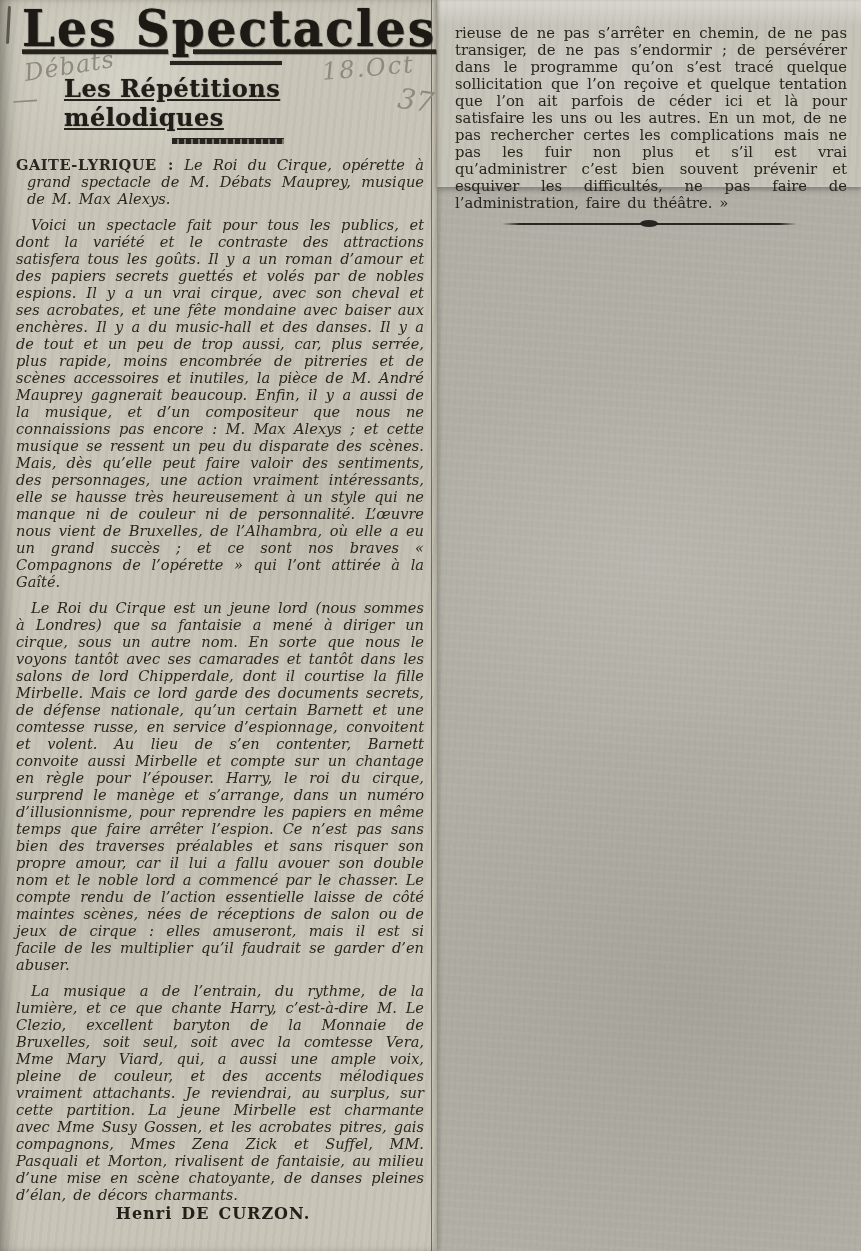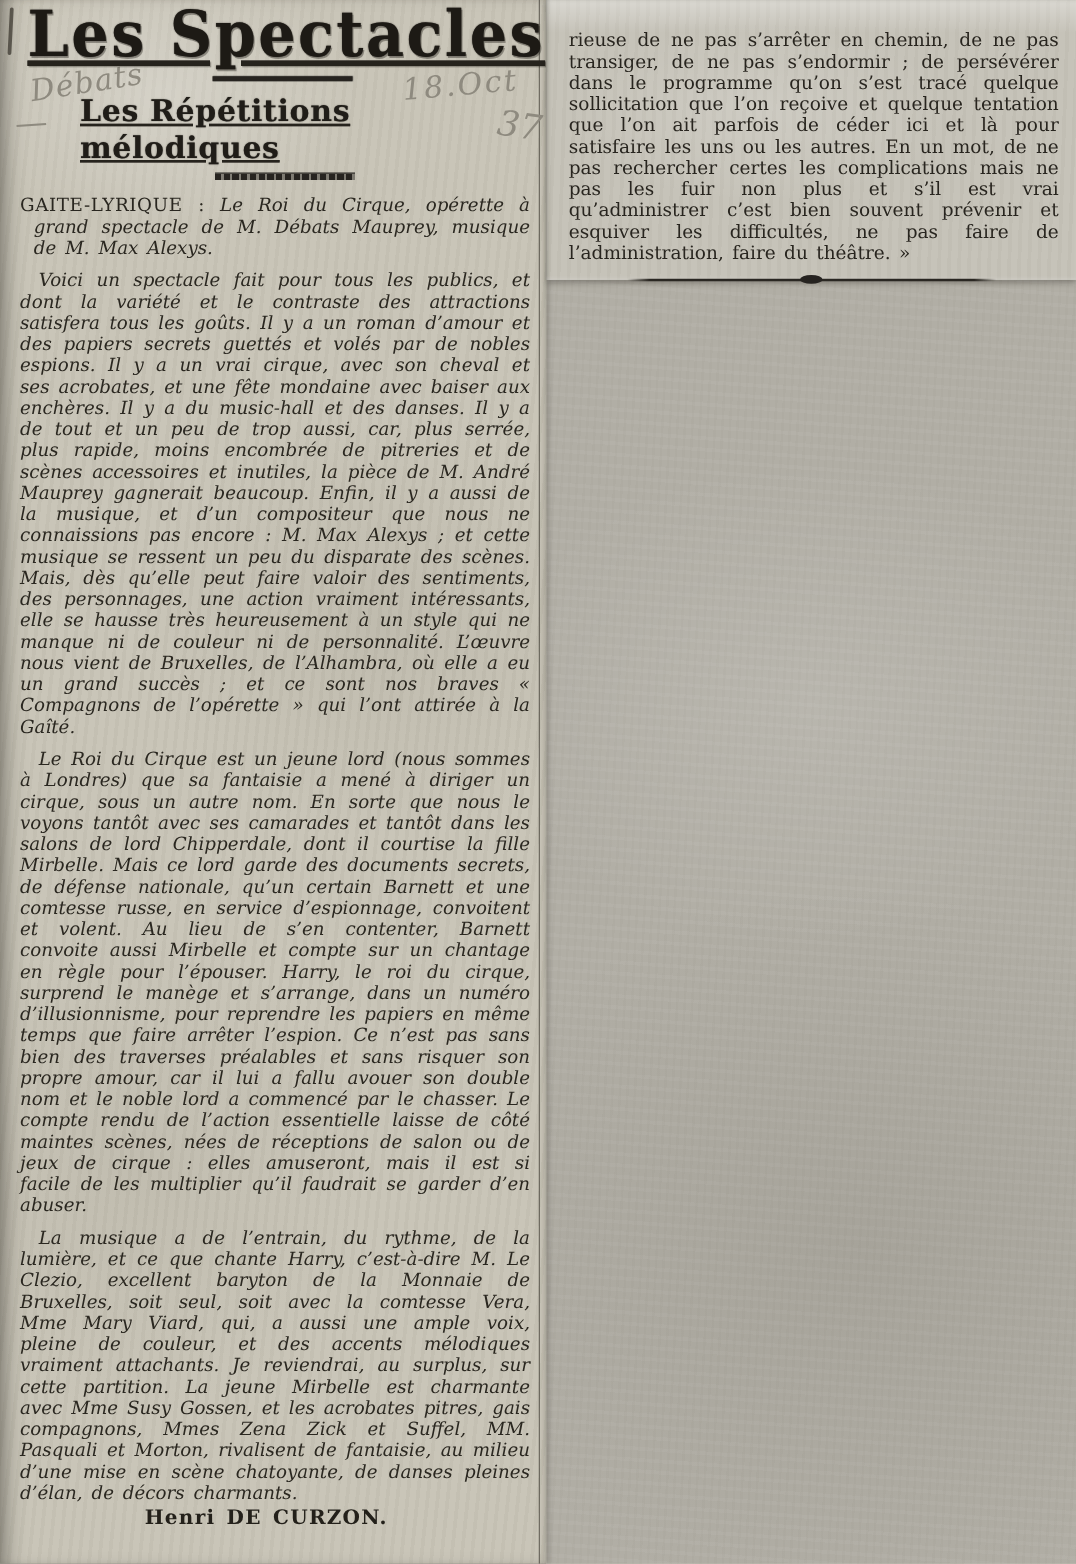--- a/index.html
+++ b/index.html
@@ -63,31 +63,31 @@
   .hw-tick{left:7px;top:6px;width:3px;height:38px;background:rgba(60,56,48,.75);border-radius:2px;transform:rotate(3deg);}
 
   
   .article{
     position:relative;margin:12px 16px 0 16px;width:408px;
     font-size:14.6px;line-height:17px;text-align:justify;
     color:#2a2720;word-spacing:2.5px;
   }
   .article p{margin:0;}
   .lead{padding-left:11px;text-indent:-11px;margin-bottom:5px !important;}
-  .lead-label{letter-spacing:.5px;}
+  .lead-label{letter-spacing:.5px;font-weight:bold;}
   .ital{font-style:italic;}
   .article p.body-par{font-style:italic;text-indent:15px;margin-top:9px;}
   .signature{
     text-align:center;font-style:normal;font-weight:bold;font-size:16px;
     letter-spacing:1px;margin-top:2px;padding-right:14px;color:#23201a;
   }
 
   
   .clip-right{
-    position:absolute;left:437px;top:0;width:424px;height:224px;
+    position:absolute;left:437px;top:0;width:424px;height:187px;
     background-color:#c6c3b9;
     background-image:
       linear-gradient(180deg, rgba(255,255,255,.35), rgba(255,255,255,0) 26px),
       radial-gradient(ellipse 260px 120px at 40% 40%, rgba(255,255,255,.14), transparent 60%),
       repeating-linear-gradient(92deg, rgba(110,104,88,.05) 0 3px, transparent 3px 8px);
     box-shadow: inset 2px 0 4px -2px rgba(40,38,30,.5), 0 3px 4px rgba(35,32,26,.3), inset 0 -2px 3px -1px rgba(255,255,255,.4);
   }
   .continuation{
     margin:24px 14px 0 18px;font-size:14.8px;line-height:17px;
     text-align:justify;word-spacing:2px;color:#28251f;

